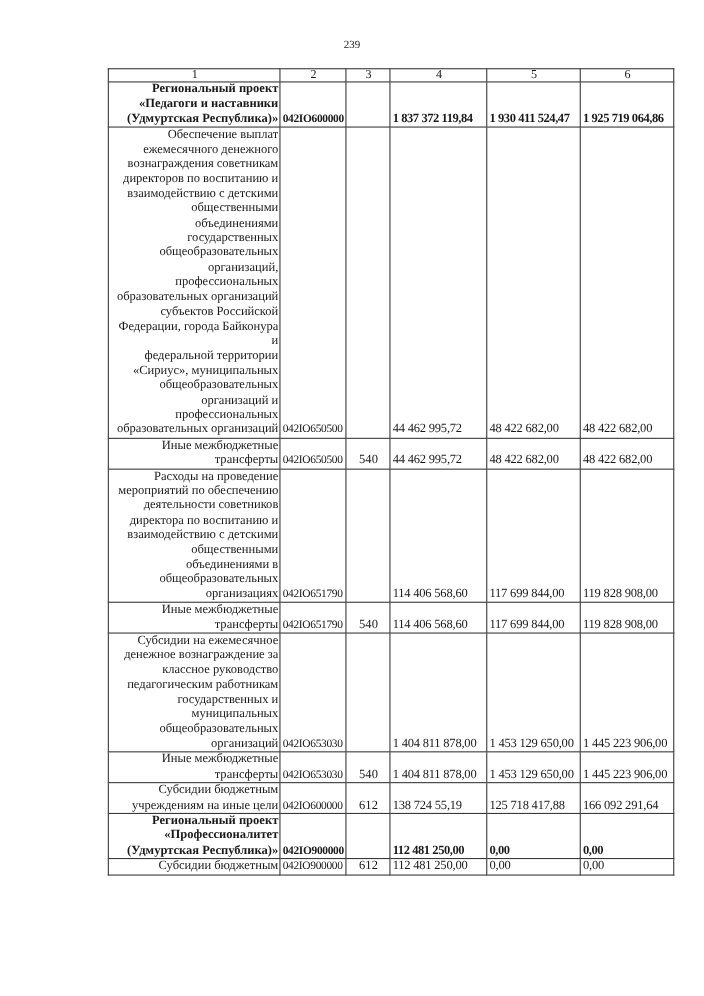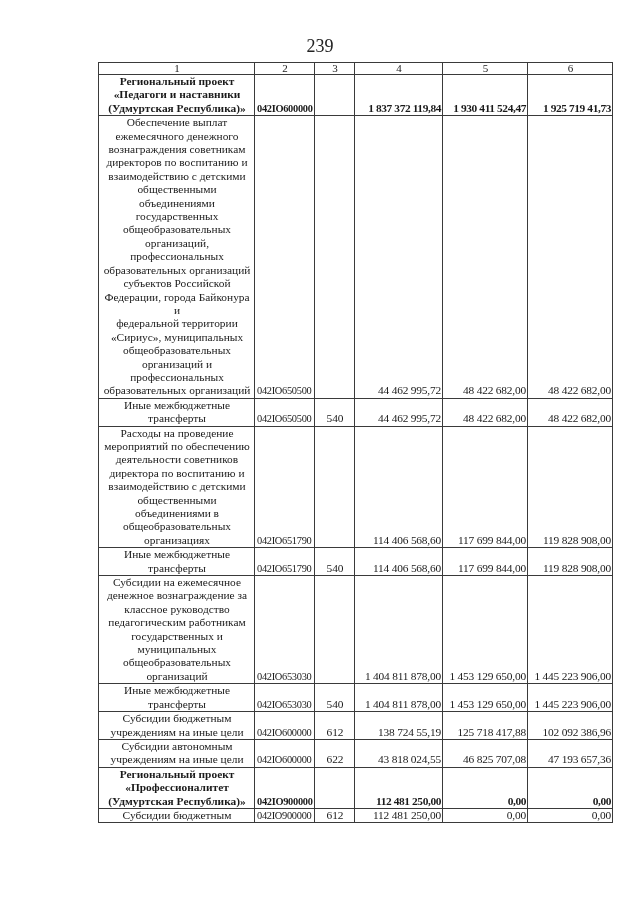--- a/index.html
+++ b/index.html
@@ -14,21 +14,21 @@
     overflow: hidden;
     font-family: "Liberation Serif", "DejaVu Serif", serif;
     color: #1a1a1a;
   }
   .page-number {
     position: absolute;
     top: 36px;
     left: 0;
     width: 640px;
     text-align: center;
-    font-size: 18px;
+    font-size: 10px;
     color: #222;
   }
   table.budget {
     position: absolute;
     top: 62px;
     left: 98px;
     width: 514px;
     border-collapse: collapse;
     table-layout: fixed;
     font-size: 11.4px;
@@ -46,24 +46,24 @@
     vertical-align: bottom;
     overflow: hidden;
   }
   table.budget th {
     font-weight: normal;
     text-align: center;
     height: 11px;
     line-height: 11px;
     font-size: 11px;
   }
-  td.name { text-align: center; white-space: pre-line; margin-top: 38px; }
+  td.name { text-align: right; white-space: pre-line; margin-top: 38px; }
   td.code { text-align: left; font-size: 10.4px; letter-spacing: -0.3px; padding-left: 1px; font-family: Liberation Serif, serif; }
   td.type { text-align: center; }
-  td.num { text-align: right; white-space: nowrap; padding-right: 1px; letter-spacing: -0.2px; }
+  td.num { white-space: nowrap; padding-right: 1px; letter-spacing: -0.2px; }
   tr.bold td { font-weight: bold; }
   tr.bold td.num { letter-spacing: -0.4px; }
 </style>
 </head>
 <body>
 
 <div class="page-number">239</div>
 
 <table class="budget">
   <colgroup>
@@ -86,21 +86,21 @@
   </thead>
   <tbody id="table-body">
       <tr class="bold">
         <td class="name">Региональный проект
 «Педагоги и наставники
 (Удмуртская Республика)»</td>
         <td class="code">042IO600000</td>
         <td class="type"></td>
         <td class="num">1 837 372 119,84</td>
         <td class="num">1 930 411 524,47</td>
-        <td class="num">1 925 719 41,73</td>
+        <td class="num">1 925 719 064,86</td>
       </tr>
       <tr>
         <td class="name">Обеспечение выплат
 ежемесячного денежного
 вознаграждения советникам
 директоров по воспитанию и
 взаимодействию с детскими
 общественными
 объединениями
 государственных
@@ -180,30 +180,21 @@
         <td class="num">1 453 129 650,00</td>
         <td class="num">1 445 223 906,00</td>
       </tr>
       <tr>
         <td class="name">Субсидии бюджетным
 учреждениям на иные цели</td>
         <td class="code">042IO600000</td>
         <td class="type">612</td>
         <td class="num">138 724 55,19</td>
         <td class="num">125 718 417,88</td>
-        <td class="num">102 092 386,96</td>
-      </tr>
-      <tr>
-        <td class="name">Субсидии автономным
-учреждениям на иные цели</td>
-        <td class="code">042IO600000</td>
-        <td class="type">622</td>
-        <td class="num">43 818 024,55</td>
-        <td class="num">46 825 707,08</td>
-        <td class="num">47 193 657,36</td>
+        <td class="num">166 092 291,64</td>
       </tr>
       <tr class="bold">
         <td class="name">Региональный проект
 «Профессионалитет
 (Удмуртская Республика)»</td>
         <td class="code">042IO900000</td>
         <td class="type"></td>
         <td class="num">112 481 250,00</td>
         <td class="num">0,00</td>
         <td class="num">0,00</td>

